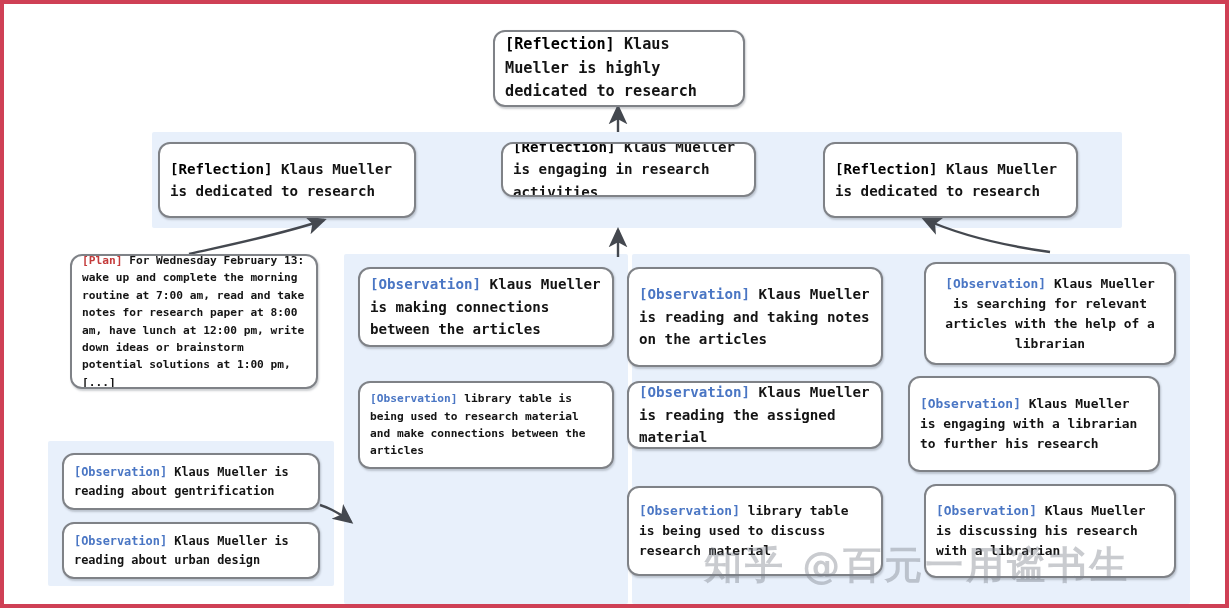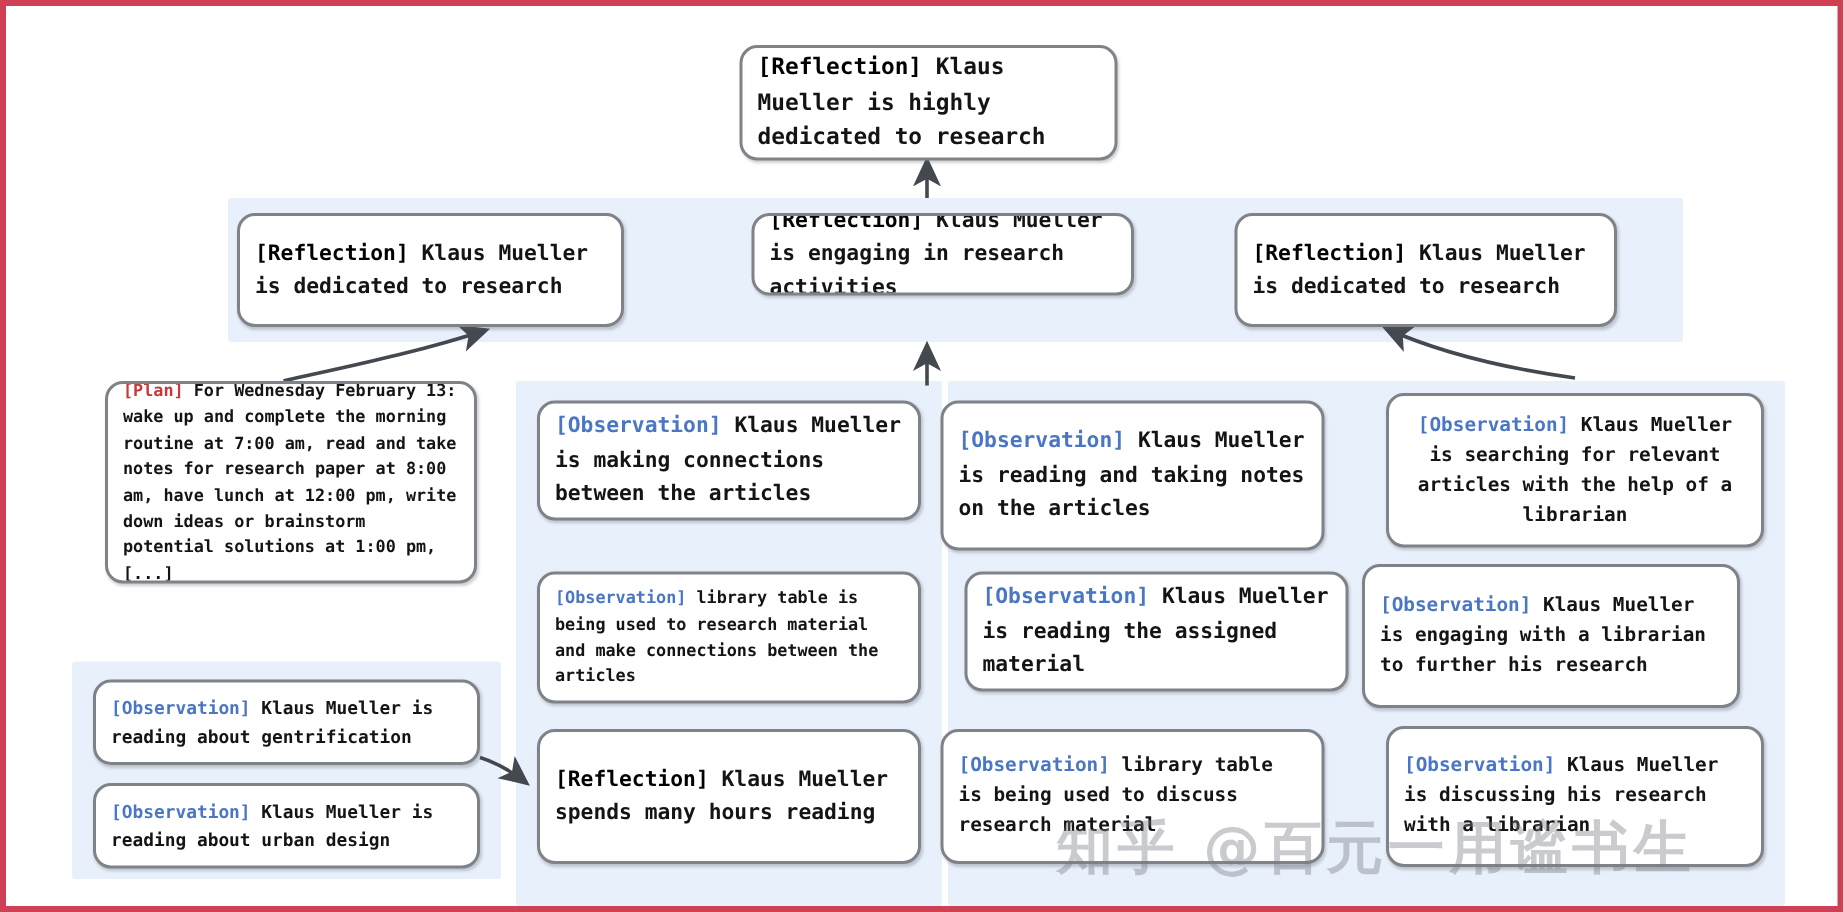--- a/index.html
+++ b/index.html
@@ -128,28 +128,25 @@
   <div class="node" style="left:58px; top:518px; width:258px; height:57px;">
     <span class="txt fs-12"><span class="tag tag-observation">[Observation]</span><span> Klaus Mueller is reading about urban design</span></span>
   </div>
 
   <div class="node" style="left:354px; top:263px; width:256px; height:80px;">
     <span class="txt fs-14"><span class="tag tag-observation">[Observation]</span><span> Klaus Mueller is making connections between the articles</span></span>
   </div>
   <div class="node" style="left:354px; top:377px; width:256px; height:88px;">
     <span class="txt fs-11"><span class="tag tag-observation">[Observation]</span><span> library table is being used to research material and make connections between the articles</span></span>
   </div>
-  <div class="node" style="left:354px; top:482px; width:256px; height:90px;">
-    <span class="txt fs-14"><span class="tag tag-reflection">[Reflection]</span><span> Klaus Mueller spends many hours reading</span></span>
-  </div>
 
   <div class="node" style="left:623px; top:263px; width:256px; height:100px;">
     <span class="txt fs-14"><span class="tag tag-observation">[Observation]</span><span> Klaus Mueller is reading and taking notes on the articles</span></span>
   </div>
-  <div class="node" style="left:623px; top:377px; width:256px; height:80px;margin-left:16px;">
+  <div class="node" style="left:623px; top:377px; width:256px; height:68px;">
     <span class="txt fs-14"><span class="tag tag-observation">[Observation]</span><span> Klaus Mueller is reading the assigned material</span></span>
   </div>
   <div class="node" style="left:623px; top:482px; width:256px; height:90px;">
     <span class="txt fs-13"><span class="tag tag-observation">[Observation]</span><span> library table is being used to discuss research material</span></span>
   </div>
 
   <div class="node" style="left:920px; top:258px; width:252px; height:103px;text-align:center;">
     <span class="txt fs-13"><span class="tag tag-observation">[Observation]</span><span> Klaus Mueller is searching for relevant articles with the help of a librarian</span></span>
   </div>
   <div class="node" style="left:904px; top:372px; width:252px; height:96px;">

